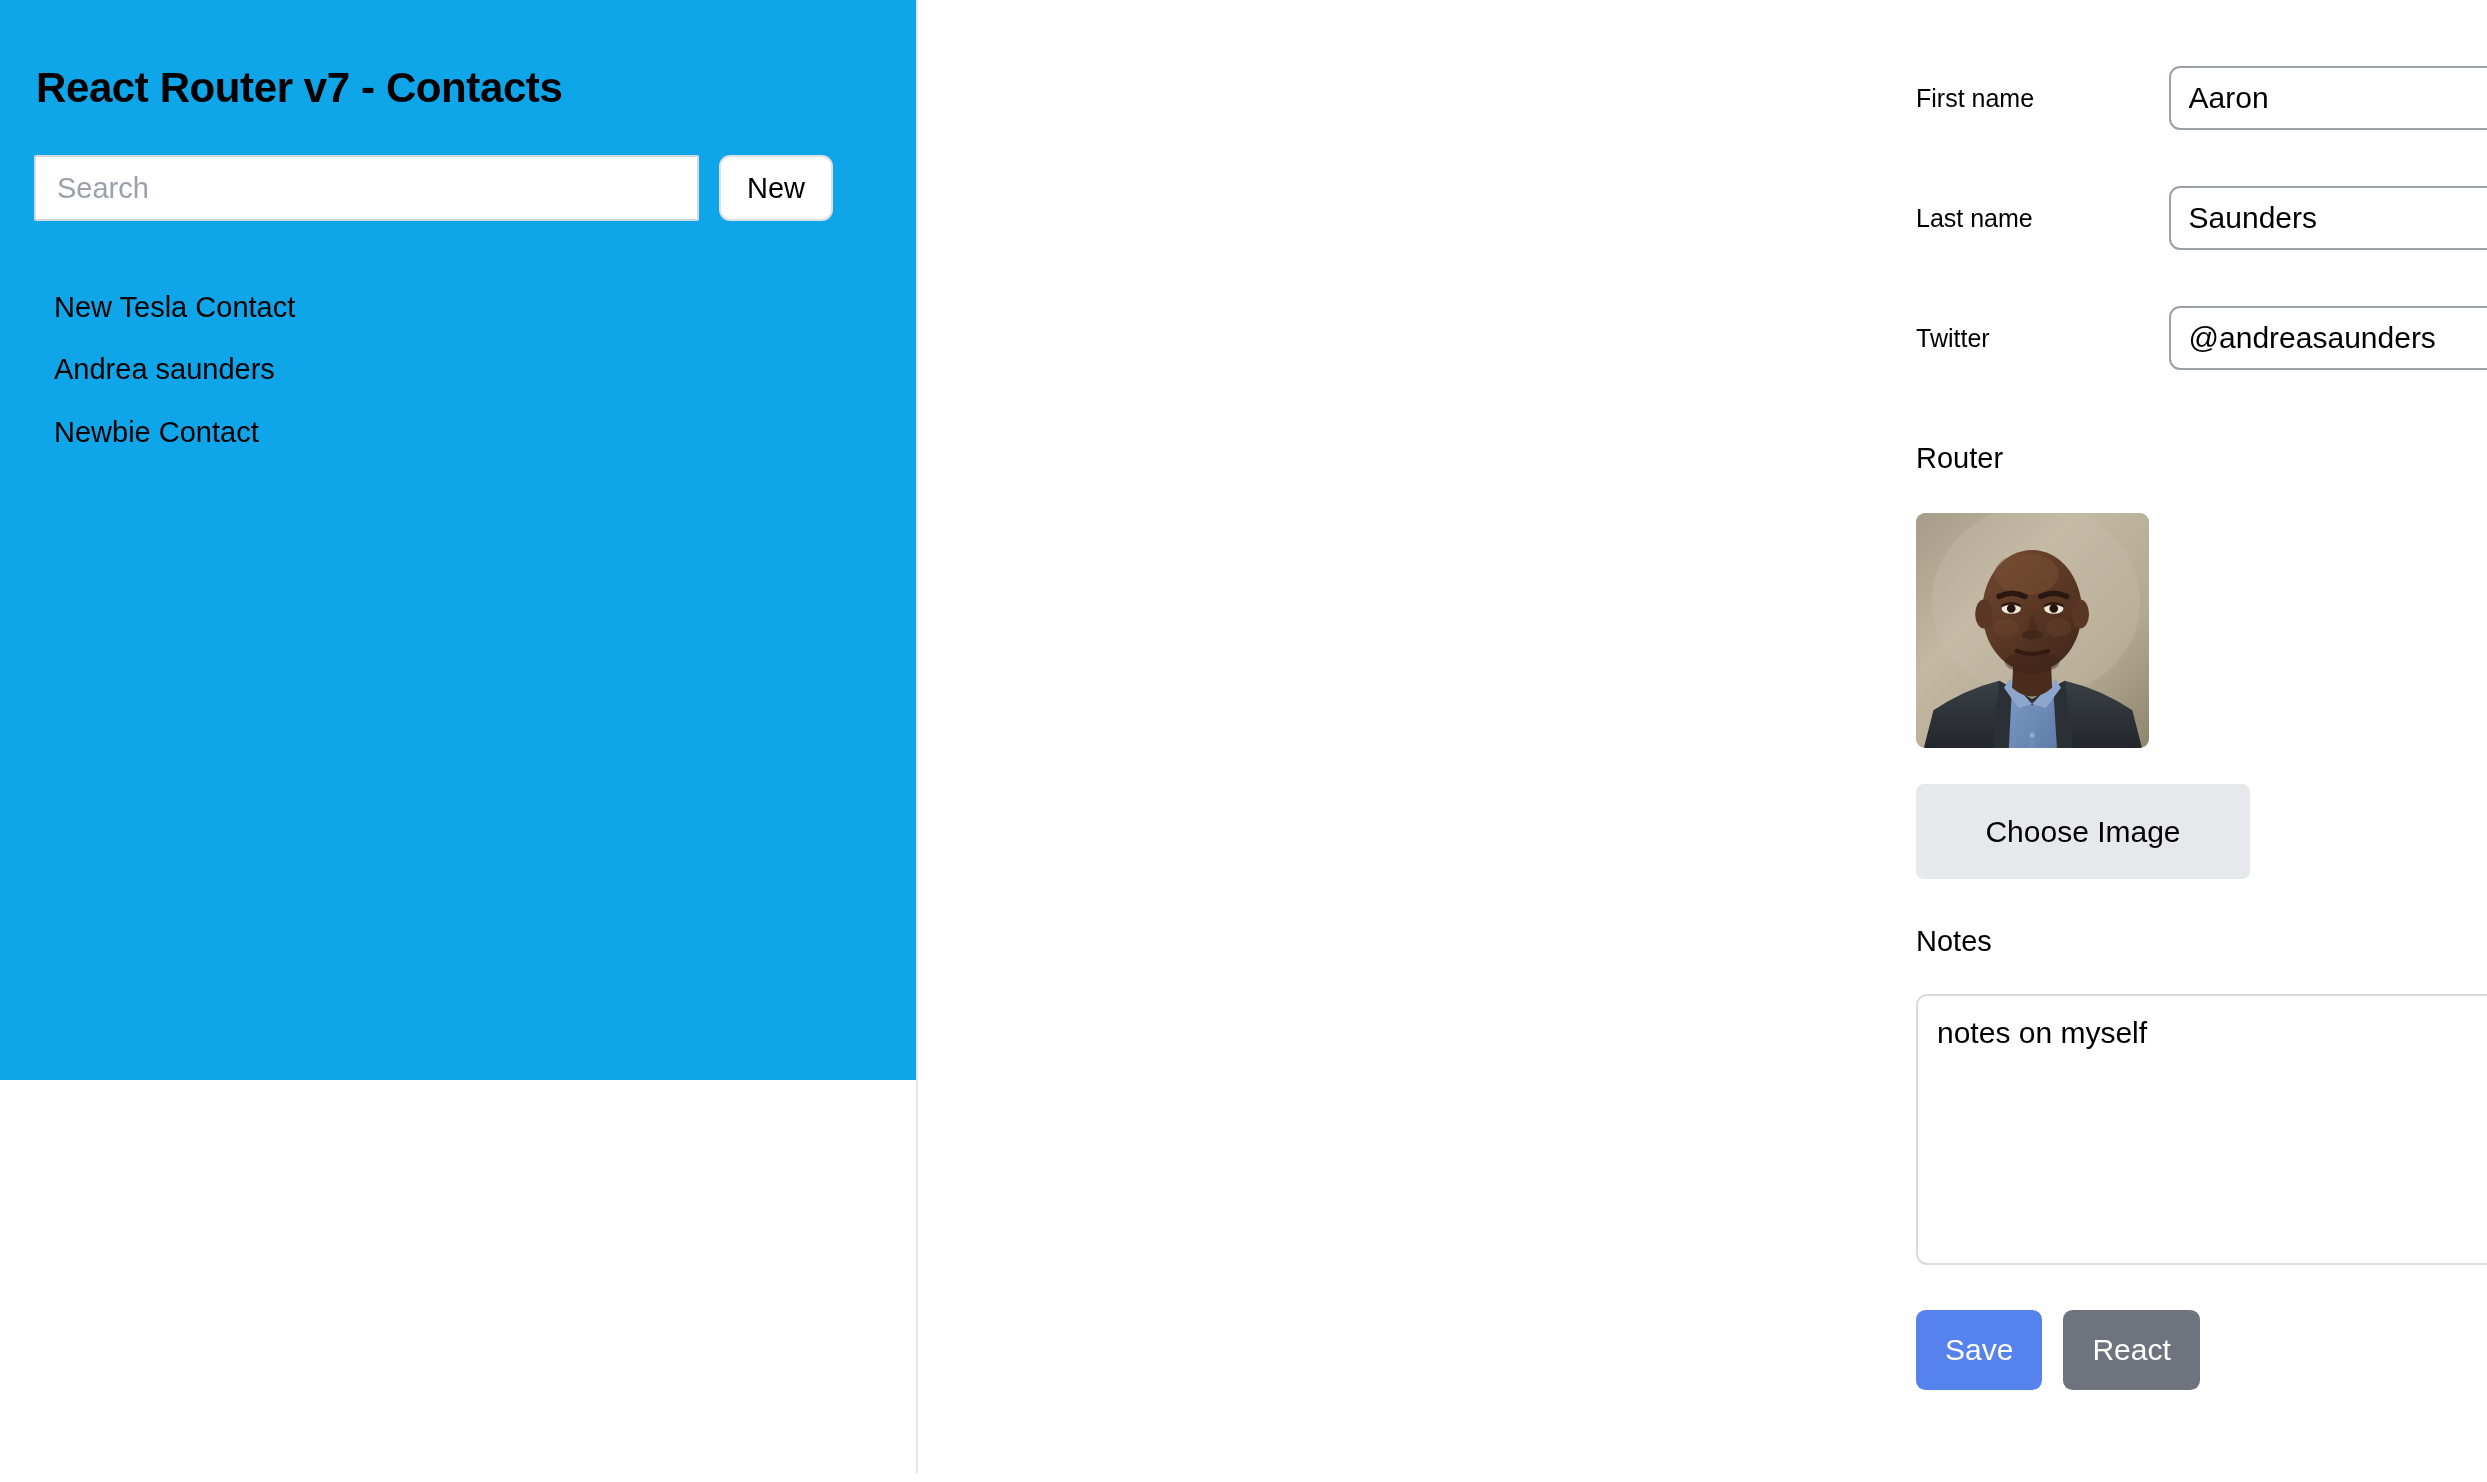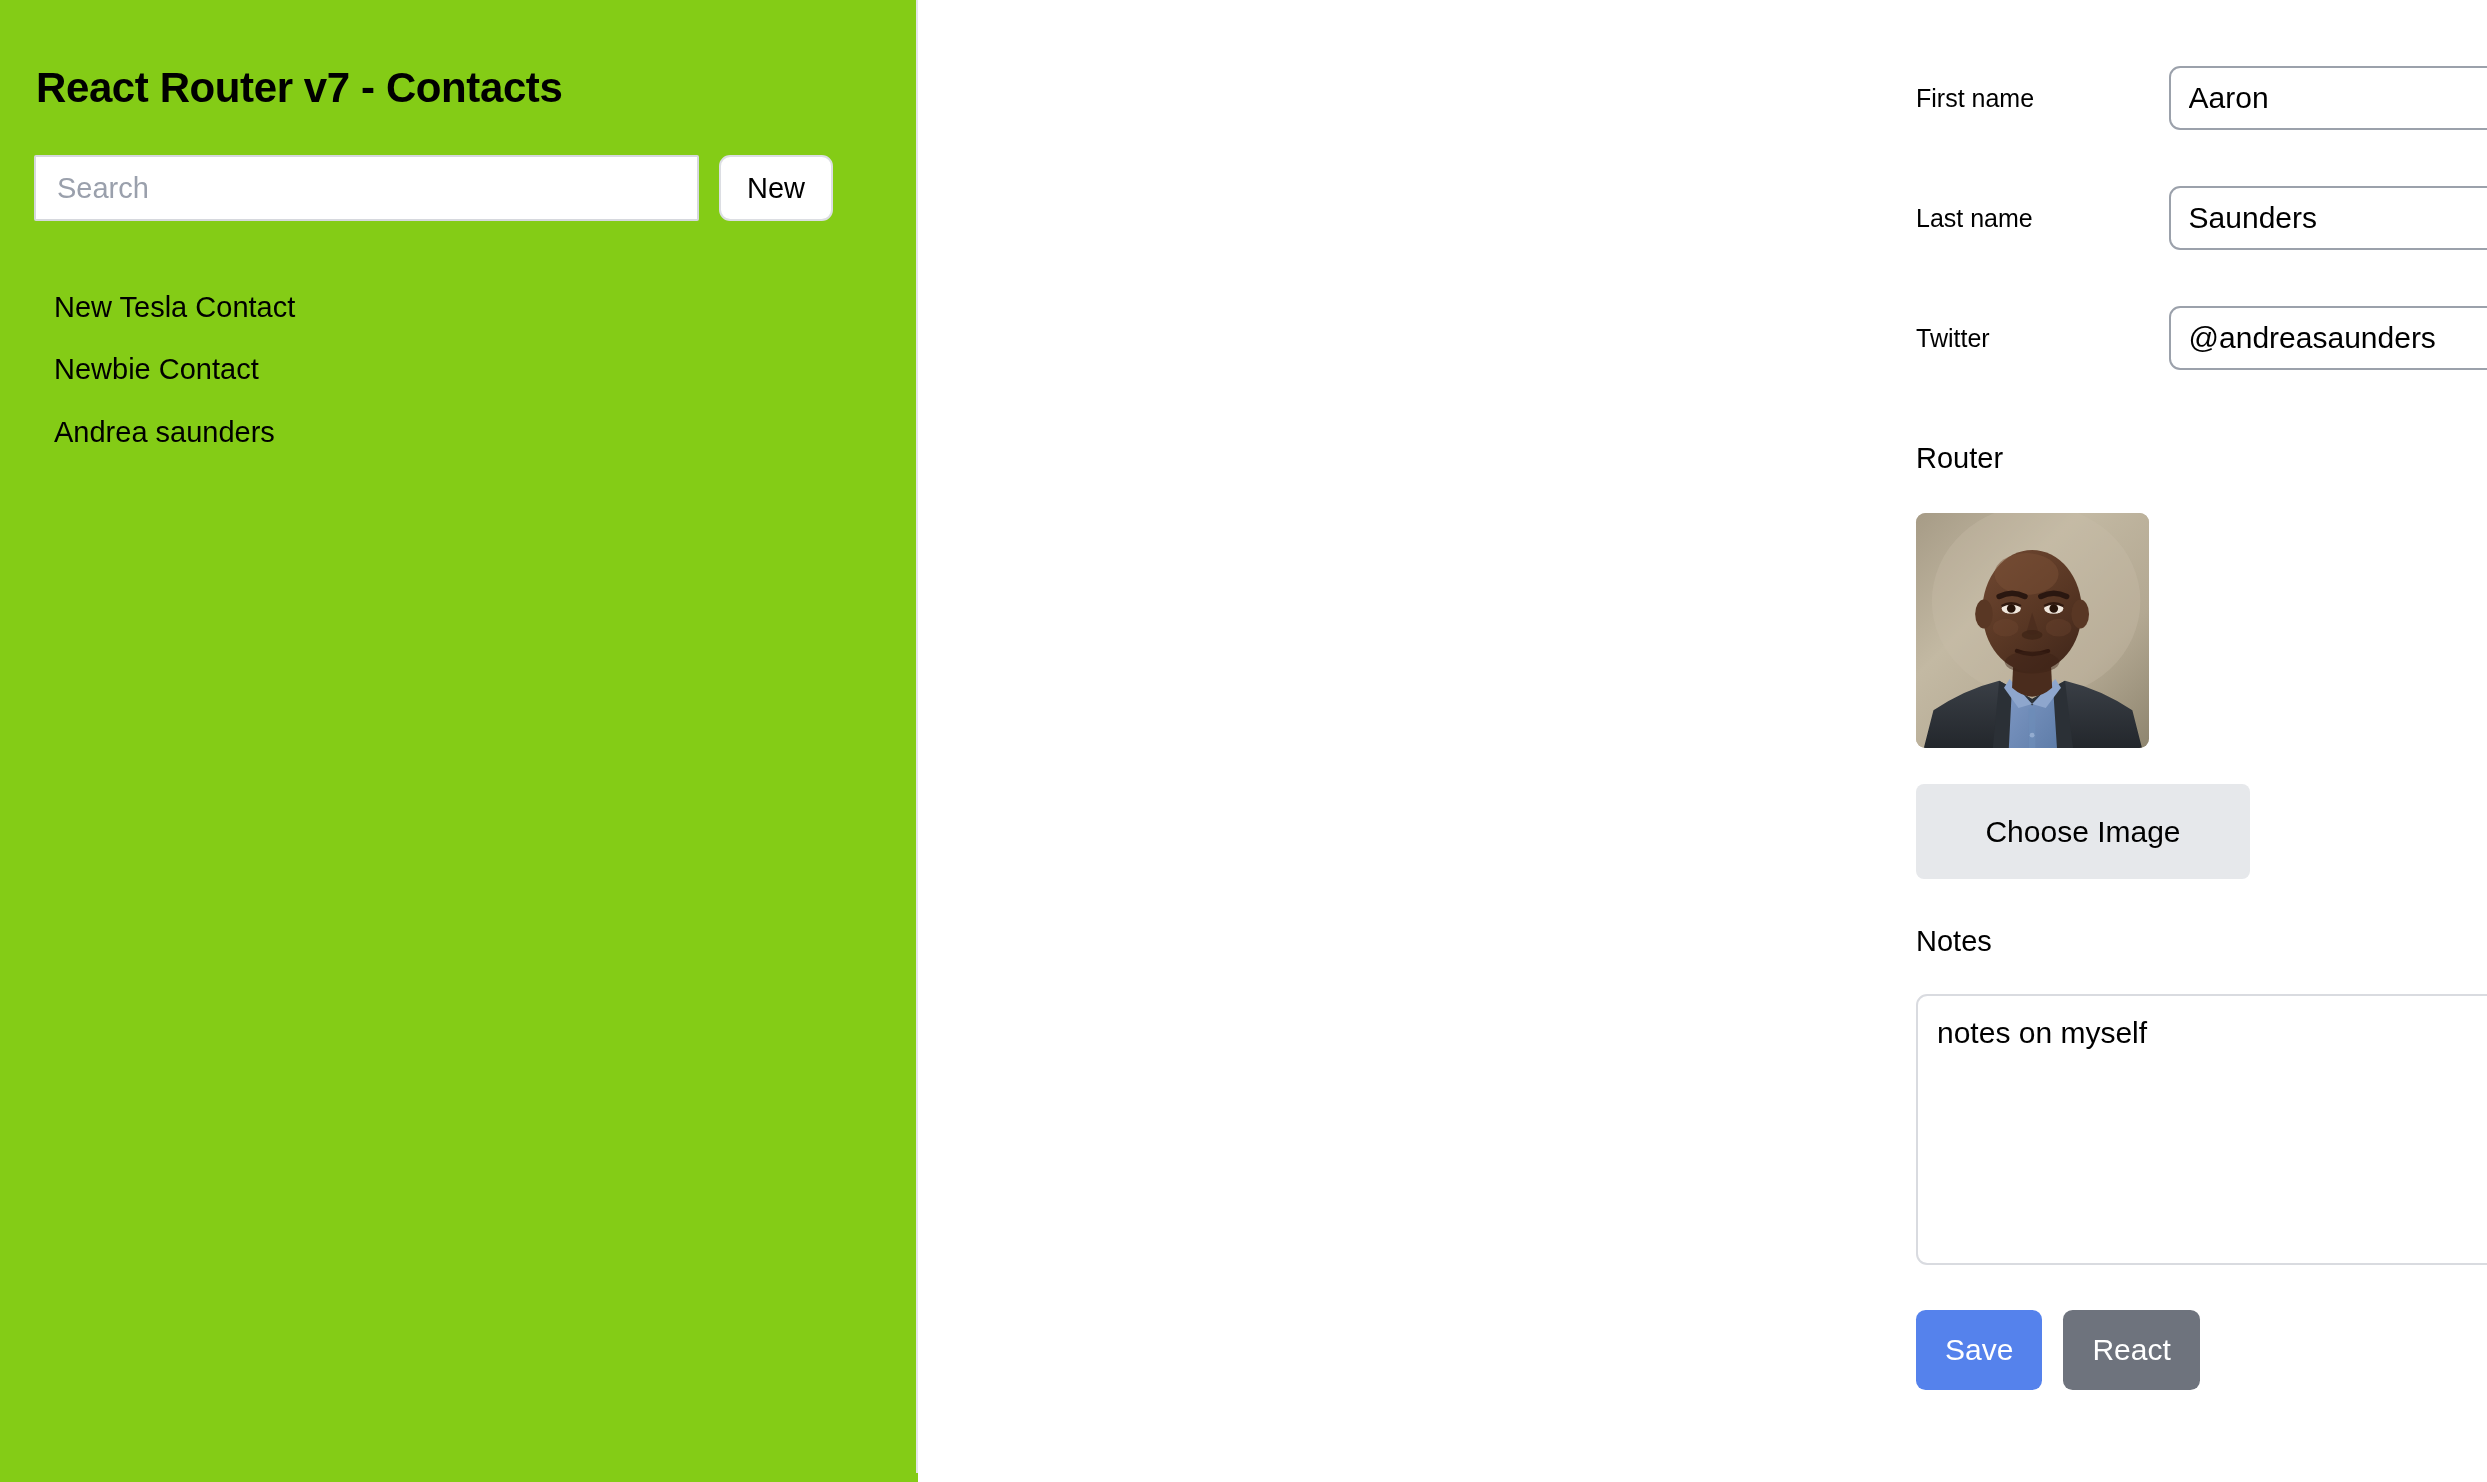--- a/index.html
+++ b/index.html
@@ -19,23 +19,23 @@
     width: 2487px;
     height: 1482px;
     display: flex;
     background: #ffffff;
   }
 
   
   .sidebar {
     position: relative;
     width: 918px;
-    height: 1482px;
-    box-sizing: border-box;
-    background: #84cc16;
+    height: 1080px;
+    box-sizing: border-box;
+    background: #0ea5e9;
     flex: 0 0 918px;
   }
   .sidebar-divider {
     position: absolute;
     top: 0;
     right: 0;
     width: 2.4px;
     height: 1473px;
     background: #e4e5ea;
   }
@@ -247,22 +247,22 @@
 
     <h1 class="page-title">React Router v7 - Contacts</h1>
 
     <div class="search-row">
       <input class="search-input" type="text" placeholder="Search" style="">
       <button class="new-button">New</button>
     </div>
 
     <nav class="contact-list">
       <a class="contact-item" href="#">New Tesla Contact</a>
+      <a class="contact-item" href="#">Andrea saunders</a>
       <a class="contact-item" href="#">Newbie Contact</a>
-      <a class="contact-item" href="#">Andrea saunders</a>
     </nav>
 
     <div class="sidebar-divider"></div>
   </div>
 
   <div class="main">
 
     <div class="form-row" id="row-first">
       <span class="form-label">First name</span>
       <input class="text-input" type="text" placeholder="First" value="Aaron" style="">

